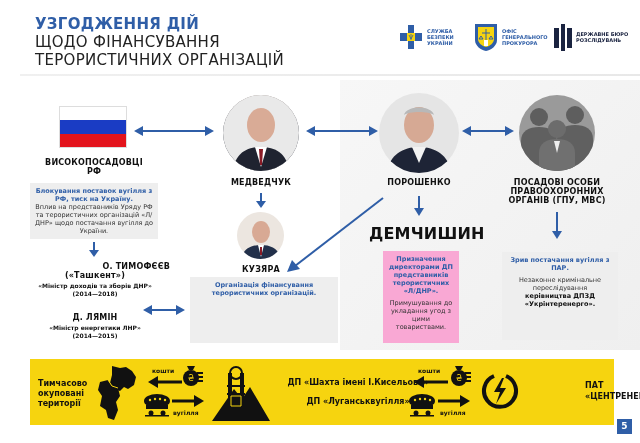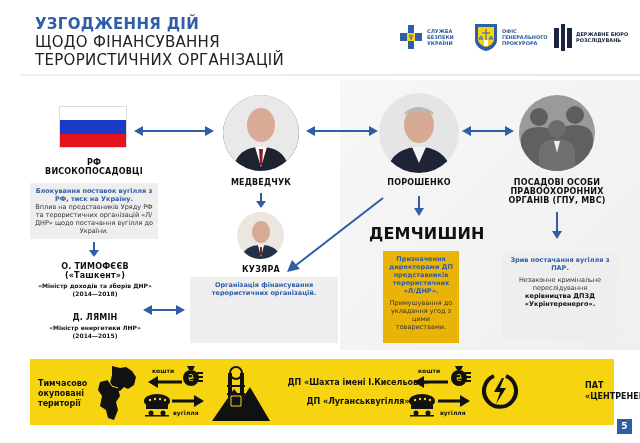--- a/index.html
+++ b/index.html
@@ -80,40 +80,40 @@
     <div>РОЗСЛІДУВАНЬ</div>
   </div>
 </div>
 
 <div class="abs flag">
   <div style="background:#fff;"></div>
   <div style="background:#1a3cc4;"></div>
   <div style="background:#e3141c;"></div>
 </div>
 <div class="abs name" style="left:25px;top:158px;width:138px;">
+  <div>ВИСОКОПОСАДОВЦІ</div>
   <div>РФ</div>
-  <div>ВИСОКОПОСАДОВЦІ</div>
 </div>
 <div class="abs box" style="left:30px;top:183px;width:128px;height:56px;">
   <div class="hl">Блокування поставок вугілля з РФ, тиск на Україну.</div>
   <div>Вплив на представників Уряду РФ та терористичних організацій «Л/ДНР» щодо постачання вугілля до України.</div>
 </div>
 
 <svg class="abs" style="left:134px;top:125px;" width="80" height="12">
     <path d="M8 6h64" stroke="#2f5ea7" stroke-width="2"></path>
     <path d="M0 6l9-5v10zM80 6l-9-5v10z" fill="#2f5ea7"></path>
   </svg>
 
 <svg class="abs" style="left:89px;top:242px;" width="10" height="15">
     <path d="M5 0v9" stroke="#2f5ea7" stroke-width="2"></path>
     <path d="M0 8h10l-5 7z" fill="#2f5ea7"></path>
   </svg>
 
 <div class="abs" style="left:20px;top:262px;width:150px;text-align:center;">
-  <div class="name" style="font-size:8px;">О. ТИМОФЄЄВ</div>
+  <div class="name" style="font-size:8px;text-align:right;">О. ТИМОФЄЄВ</div>
   <div class="name" style="font-size:8px;">(«Ташкент»)</div>
   <div class="small" style="font-weight:bold;margin-top:2px;">«Міністр доходів та зборів ДНР»</div>
   <div class="small" style="font-weight:bold;">(2014—2018)</div>
 </div>
 <div class="abs" style="left:20px;top:313px;width:150px;text-align:center;">
   <div class="name" style="font-size:8px;">Д. ЛЯМІН</div>
   <div class="small" style="font-weight:bold;margin-top:2px;">«Міністр енергетики ЛНР»</div>
   <div class="small" style="font-weight:bold;">(2014—2015)</div>
 </div>
 
@@ -172,21 +172,21 @@
     </svg>
 </div>
 <div class="abs name" style="left:369px;top:178px;width:100px;text-align:center;">ПОРОШЕНКО</div>
 
 <svg class="abs" style="left:414px;top:196px;" width="10" height="20">
     <path d="M5 0v13" stroke="#2f5ea7" stroke-width="2"></path>
     <path d="M0 12h10l-5 8z" fill="#2f5ea7"></path>
   </svg>
 
 <div class="abs name name-lg" style="left:369px;top:224px;width:100px;">ДЕМЧИШИН</div>
-<div class="abs box" style="left:383px;top:251px;width:76px;height:92px;background:#eab308;">
+<div class="abs box" style="left:383px;top:251px;width:76px;height:92px;background:#f9a8d4;">
   <div class="hl" style="margin-bottom:4px;">Призначення директорами ДП представників терористичних «Л/ДНР».</div>
   <div>Примушування до укладання угод з цими товариствами.</div>
 </div>
 
 <svg class="abs" style="left:462px;top:125px;" width="52" height="12">
     <path d="M8 6h36" stroke="#2f5ea7" stroke-width="2"></path>
     <path d="M0 6l9-5v10zM52 6l-9-5v10z" fill="#2f5ea7"></path>
   </svg>
 
 <div class="circle" style="left:519px;top:95px;width:76px;height:76px;">

